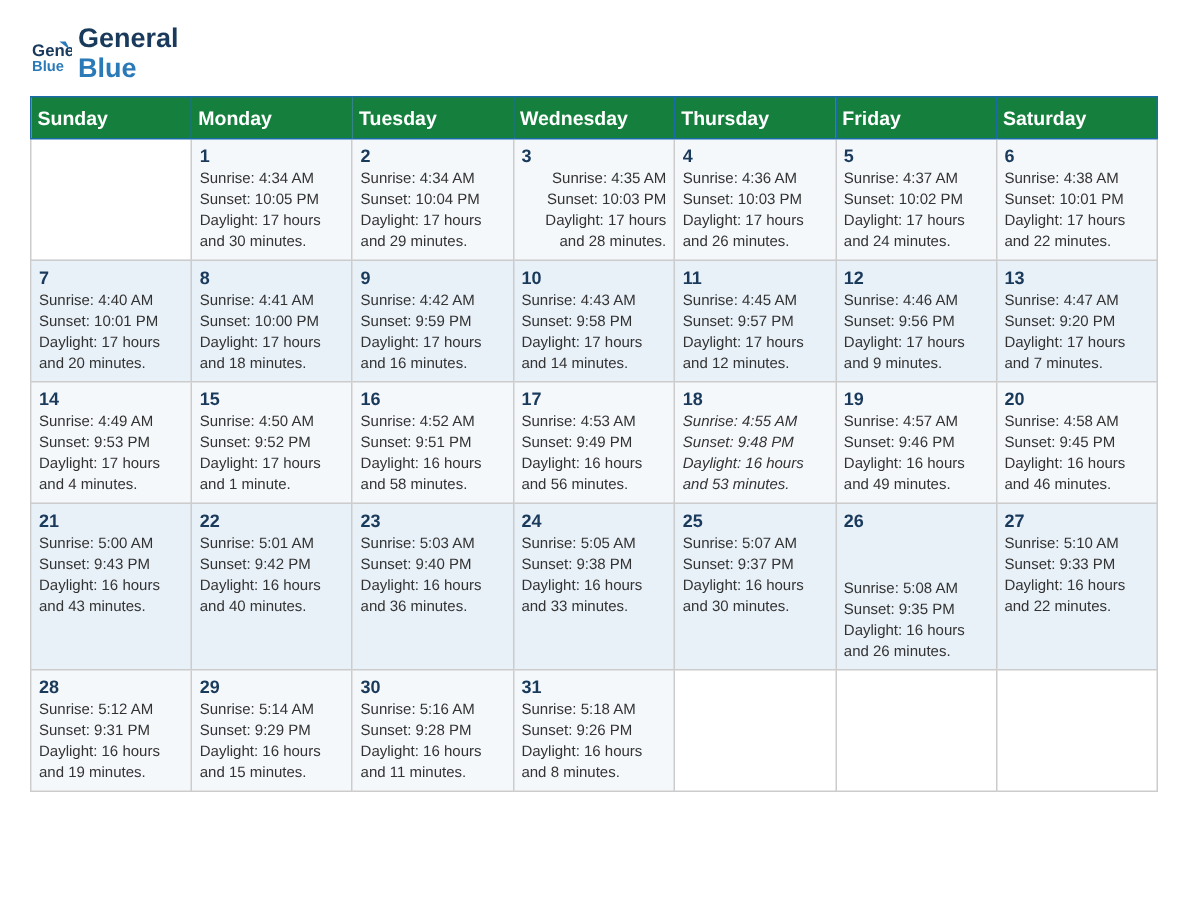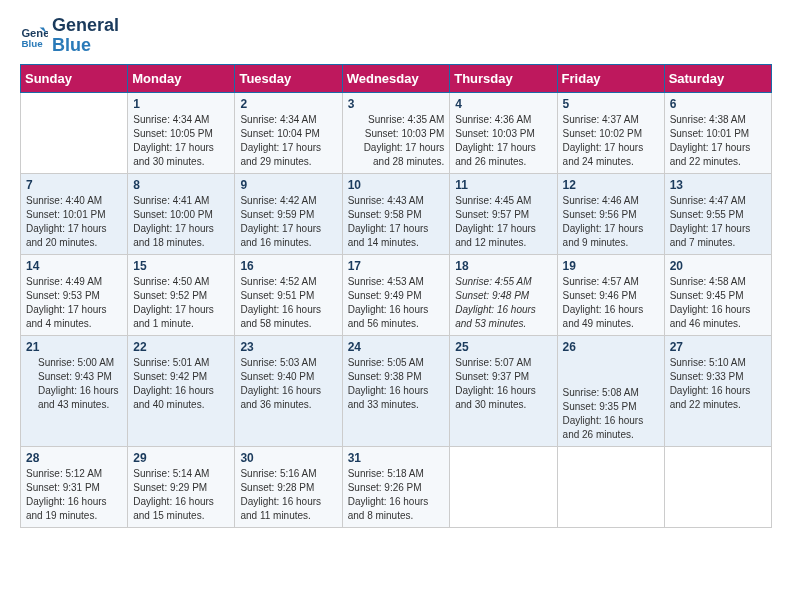--- a/index.html
+++ b/index.html
@@ -47,21 +47,21 @@
       font-size: 16px;
       color: #333;
       font-weight: normal;
     }
     .calendar-table {
       width: 100%;
       border-collapse: collapse;
       font-size: 11px;
     }
     .calendar-table thead th {
-      background: #be185d;
+      background: #15803d;
       color: #fff;
       padding: 6px 4px;
       text-align: left;
       font-size: 13px;
       font-weight: bold;
       border: 1px solid #1a6aa8;
     }
     .calendar-table tbody td {
       border: 1px solid #ccc;
       vertical-align: top;
@@ -211,21 +211,21 @@
         <td>
           <div class="day-number">12</div>
           <div class="day-info" style="white-space: pre-line;">Sunrise: 4:46 AM
 Sunset: 9:56 PM
 Daylight: 17 hours
 and 9 minutes.</div>
         </td>
         <td>
           <div class="day-number">13</div>
           <div class="day-info" style="white-space: pre-line;">Sunrise: 4:47 AM
-Sunset: 9:55 PM
+Sunset: 9:20 PM
 Daylight: 17 hours
 and 7 minutes.</div>
         </td>
       </tr>
       <tr>
         <td>
           <div class="day-number">14</div>
           <div class="day-info" style="white-space: pre-line;">Sunrise: 4:49 AM
 Sunset: 9:53 PM
 Daylight: 17 hours
@@ -270,21 +270,21 @@
           <div class="day-number">20</div>
           <div class="day-info" style="white-space: pre-line;">Sunrise: 4:58 AM
 Sunset: 9:45 PM
 Daylight: 16 hours
 and 46 minutes.</div>
         </td>
       </tr>
       <tr>
         <td>
           <div class="day-number">21</div>
-          <div class="day-info" style="white-space: pre-line; margin-left: 12px;">Sunrise: 5:00 AM
+          <div class="day-info" style="white-space: pre-line;">Sunrise: 5:00 AM
 Sunset: 9:43 PM
 Daylight: 16 hours
 and 43 minutes.</div>
         </td>
         <td>
           <div class="day-number">22</div>
           <div class="day-info" style="white-space: pre-line;">Sunrise: 5:01 AM
 Sunset: 9:42 PM
 Daylight: 16 hours
 and 40 minutes.</div>

